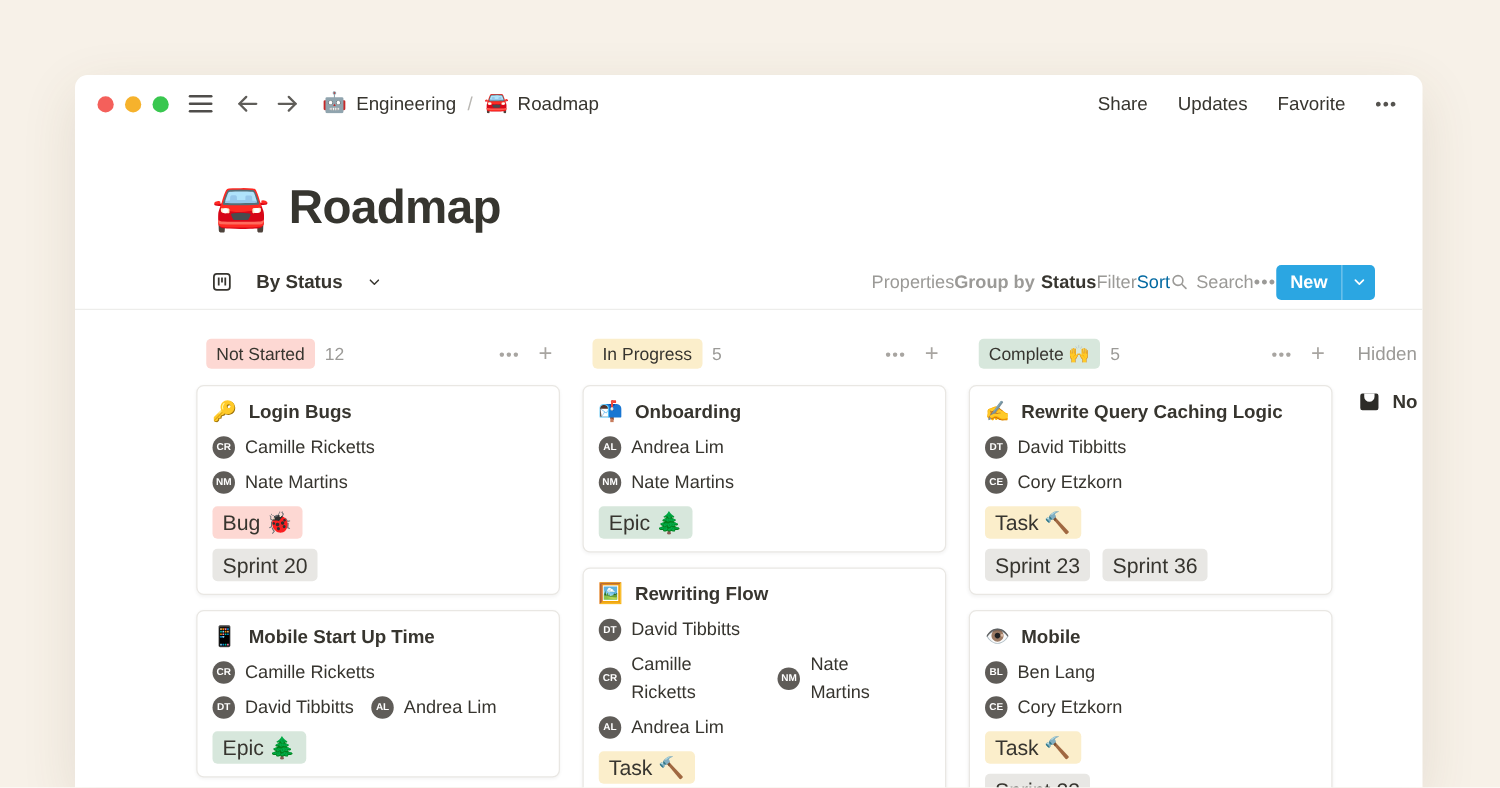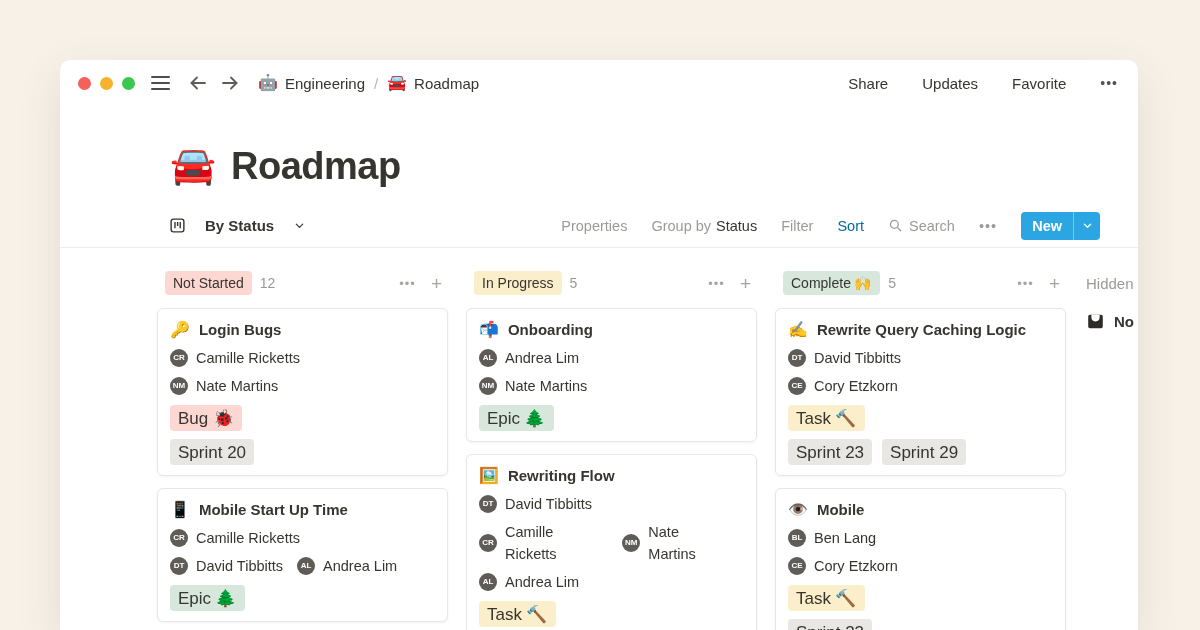--- a/index.html
+++ b/index.html
@@ -21,34 +21,34 @@
   .lights { display:flex; gap:9px; margin-right:16px; }
   .light { width:13px; height:13px; border-radius:50%; }
   .light.red{ background:#f4605b; } .light.yellow{ background:#f6b22c; } .light.green{ background:#39c74f; }
   .hamburger { display:flex; flex-direction:column; gap:3.5px; margin-right:18px; cursor:pointer; }
   .hamburger i { display:block; width:19px; height:2.2px; background:#4f4d4a; border-radius:1px; }
   .nav-arrow { margin-right:12px; display:flex; align-items:center; cursor:pointer; }
   .crumbs { display:flex; align-items:center; gap:7px; font-size:15px; margin-left:6px; }
   .crumb { display:flex; align-items:center; gap:7px; cursor:pointer; }
   .crumb-sep { color:#b9b7b3; margin:0 2px; }
   .emoji16 { font-size:16px; line-height:1; }
-  .topbar-actions { margin-left:auto; display:flex; align-items:center; gap:34px; font-size:15px; }
+  .topbar-actions { margin-left:auto; display:flex; align-items:center; gap:24px; font-size:15px; }
   .topbar-actions span { cursor:pointer; }
   .dots { color:#55534f; letter-spacing:1px; font-size:14px; }
   
   .title-wrap { display:flex; align-items:center; gap:15px; padding:36px 0 0 110px; }
   .page-emoji { font-size:37px; line-height:48px; }
   .page-title { font-size:38px; line-height:48px; font-weight:700; letter-spacing:-.5px; color:#36352f; }
   
   .toolbar { display:flex; align-items:center; height:44px; margin-top:14px;
              padding:0 38px 0 110px; border-bottom:1px solid #ededeb; }
   .view-switcher { display:flex; align-items:center; gap:20px; font-size:15px; font-weight:700; cursor:pointer; }
-  .toolbar-right { margin-left:auto; display:flex; align-items:center; gap:24px; font-size:14.5px; color:#9b9a97; }
+  .toolbar-right { margin-left:auto; display:flex; align-items:center; font-size:14.5px; color:#9b9a97; }
   .toolbar-right > * { cursor:pointer; }
-  .groupby { display:flex; gap:5px; }
+  .groupby { display:flex; gap:5px;font-weight:bold; }
   .groupby .val { color:#37352f; }
   .sort-link { color:#0369a1; }
   .search-item { display:flex; align-items:center; gap:6px; }
   .tb-dots { letter-spacing:1px; }
   .new-btn { display:flex; align-items:stretch; height:28px; background:#2ba6e2; border-radius:4px;
              color:#fff; font-weight:700; font-size:14.5px; overflow:hidden; cursor:pointer; }
   .new-label { display:flex; align-items:center; padding:0 11px; }
   .new-divider { width:1px; background:rgba(255,255,255,.38); }
   .new-chevron { display:flex; align-items:center; justify-content:center; width:26px; }
   
@@ -326,21 +326,21 @@
               <div class="person">
                 <div class="avatar">CE</div>
                 <div>Cory Etzkorn</div>
               </div>
             </div>
             <div class="tag-row">
               <div class="tag tag-yellow">Task 🔨</div>
             </div>
             <div class="tag-row">
               <div class="tag tag-gray">Sprint 23</div>
-              <div class="tag tag-gray">Sprint 29</div>
+              <div class="tag tag-gray">Sprint 36</div>
             </div>
           </div>
           <div class="card">
             <div class="card-title">
               <div class="card-emoji" style="display: inline-block;">👁️</div>
               <div>Mobile</div>
             </div>
             <div class="person-row">
               <div class="person">
                 <div class="avatar">BL</div>

